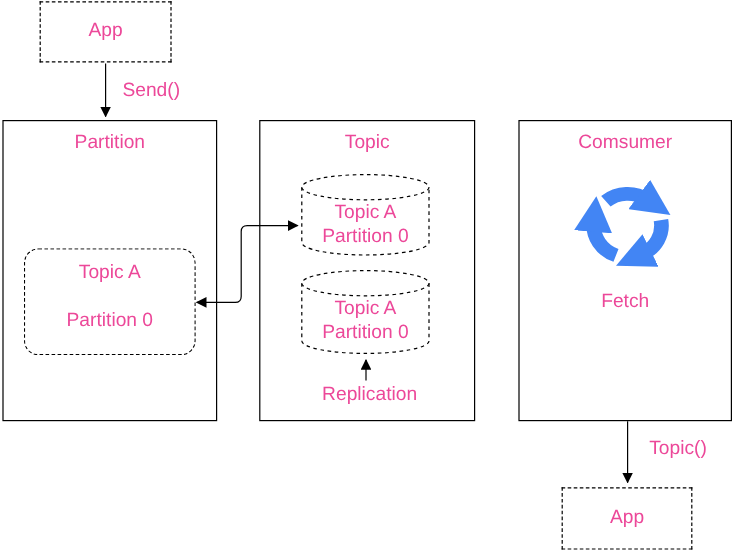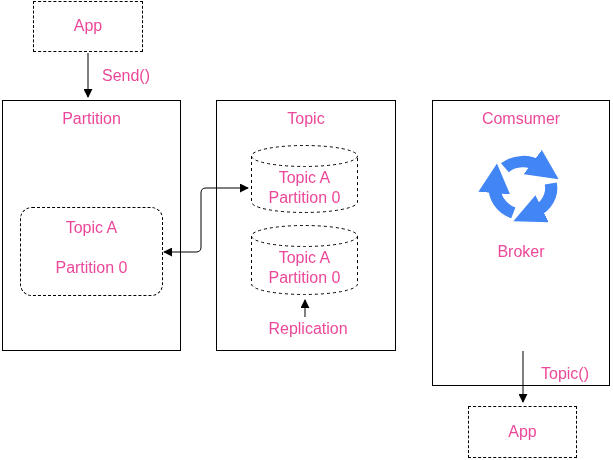--- a/index.html
+++ b/index.html
@@ -90,25 +90,25 @@
     <div>Partition 0</div>
   </div>
 
   <div class="cyl-text" style="left:251px; top:248px;">
     <div>Topic A</div>
     <div>Partition 0</div>
   </div>
 
   <div class="lbl centered" style="left:216px; top:319px; width:184px;">Replication</div>
 
-  <div class="box" style="left:432px; top:100px; width:178px; height:286px;">
+  <div class="box" style="left:432px; top:100px; width:178px; height:251px;">
     <span class="box-title">Comsumer</span>
   </div>
 
-  <div class="lbl centered" style="left:432px; top:242px; width:178px;">Broker</div>
+  <div class="lbl centered" style="left:432px; top:242px; width:178px;">Fetch</div>
 
   <div class="lbl" style="left:541px; top:364px;">Topic()</div>
 
   <div class="box dashed" style="left:468px; top:406px; width:109px; height:52px;">
     <span class="center-label" style="top:16px;">App</span>
   </div>
 
   <svg id="overlay" viewBox="0 0 613 460">
     <defs>
       <marker id="ah" viewBox="0 0 10 10" refX="9" refY="5" markerWidth="9" markerHeight="9" orient="auto-start-reverse">

